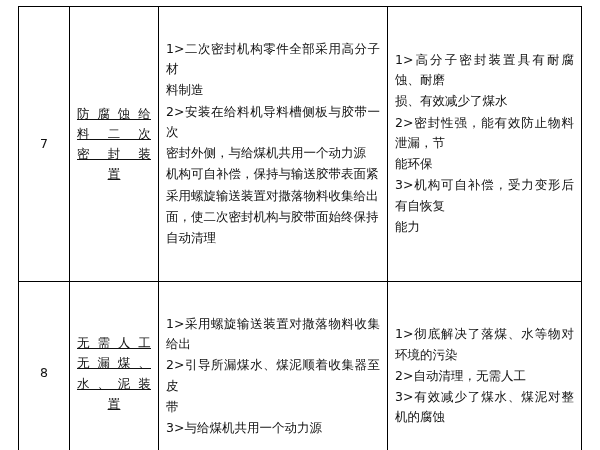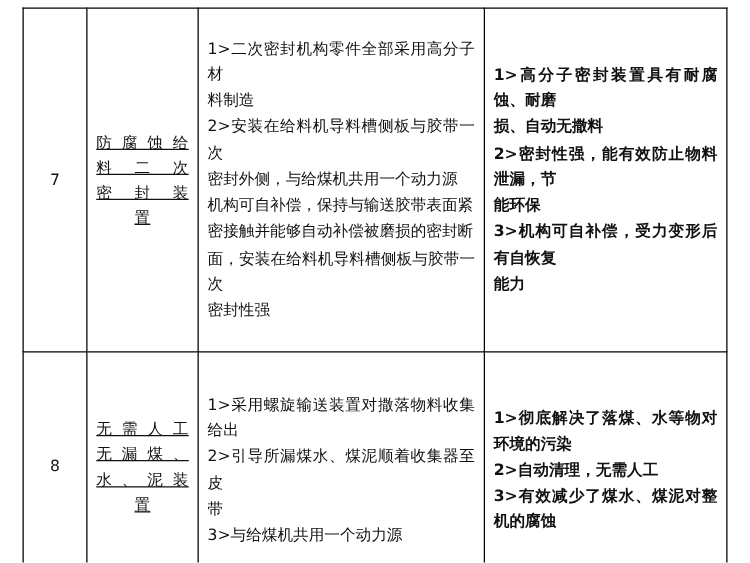--- a/index.html
+++ b/index.html
@@ -55,21 +55,20 @@
   td.col-desc {
     width: 214px;
     vertical-align: top;
     text-align: justify;
     padding-top: 20px;
   }
   td.col-benefit {
     vertical-align: top;
     text-align: justify;
     padding-top: 40px;
-    font-weight: bold;
   }
   .row-2 td.col-desc,
   .row-2 td.col-benefit {
     padding-top: 12px;
   }
   .lines p {
     margin: 0 0 1px 0;
     text-indent: 0;
   }
   .name-lines p {
@@ -99,29 +98,29 @@
             <p class="last">置</p>
           </div>
         </td>
         <td class="col-desc">
           <div class="lines">
             <p>1&gt;二次密封机构零件全部采用高分子材</p>
             <p>料制造</p>
             <p>2&gt;安装在给料机导料槽侧板与胶带一次</p>
             <p>密封外侧，与给煤机共用一个动力源</p>
             <p>机构可自补偿，保持与输送胶带表面紧</p>
-            <p>密接触并能够自动补偿被磨损的密封断</p>
-            <p>面，安装在给料机导料槽侧板与胶带一次</p>
-            <p>密封性强</p>
+            <p>采用螺旋输送装置对撒落物料收集给出</p>
+            <p>面，使二次密封机构与胶带面始终保持</p>
+            <p>自动清理</p>
           </div>
         </td>
         <td class="col-benefit">
           <div class="lines">
             <p>1&gt;高分子密封装置具有耐腐蚀、耐磨</p>
-            <p>损、自动无撒料</p>
+            <p>损、有效减少了煤水</p>
             <p>2&gt;密封性强，能有效防止物料泄漏，节</p>
             <p>能环保</p>
             <p>3&gt;机构可自补偿，受力变形后有自恢复</p>
             <p>能力</p>
           </div>
         </td>
       </tr>
       <tr class="row-2">
         <td class="col-index">8</td>
         <td class="col-name">

